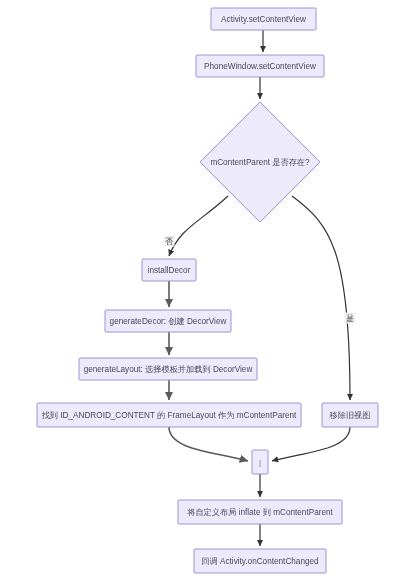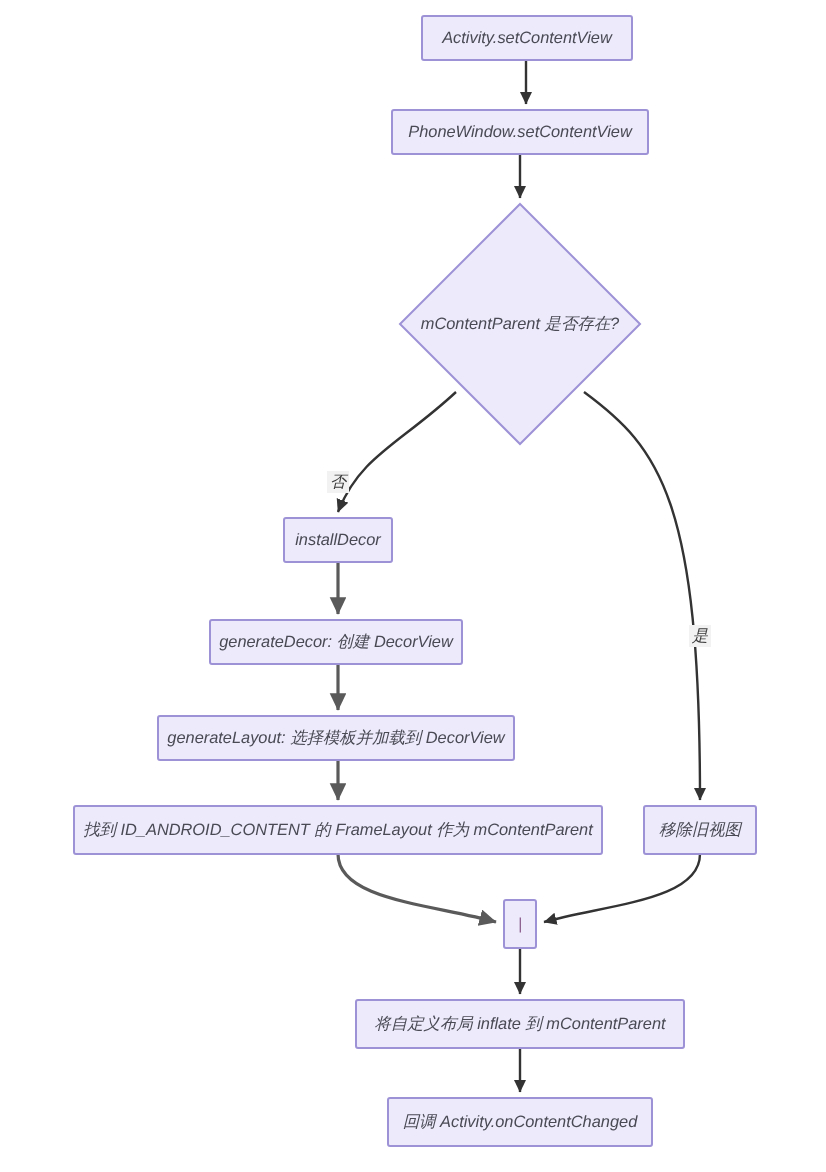--- a/index.html
+++ b/index.html
@@ -11,21 +11,20 @@
     width: 413px;
     height: 586px;
     overflow: hidden;
     font-family: "Liberation Sans", "DejaVu Sans", sans-serif;
   }
   #flow-root {
     position: relative;
     width: 413px;
     height: 586px;
     background: #ffffff;
-    font-style: italic;
   }
   svg#flow-svg {
     display: block;
     width: 413px;
     height: 586px;
   }
   .node-shape {
     fill: #ECEAFB;
     stroke: #9E92D6;
     stroke-width: 1;

